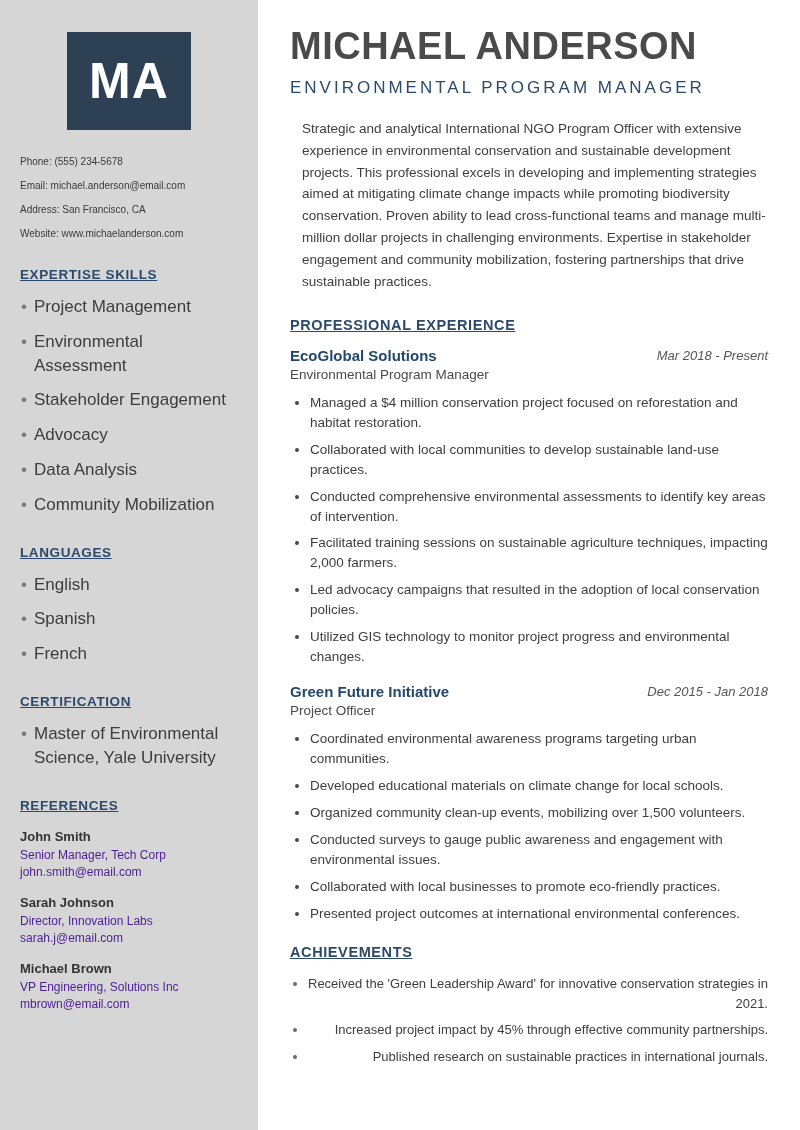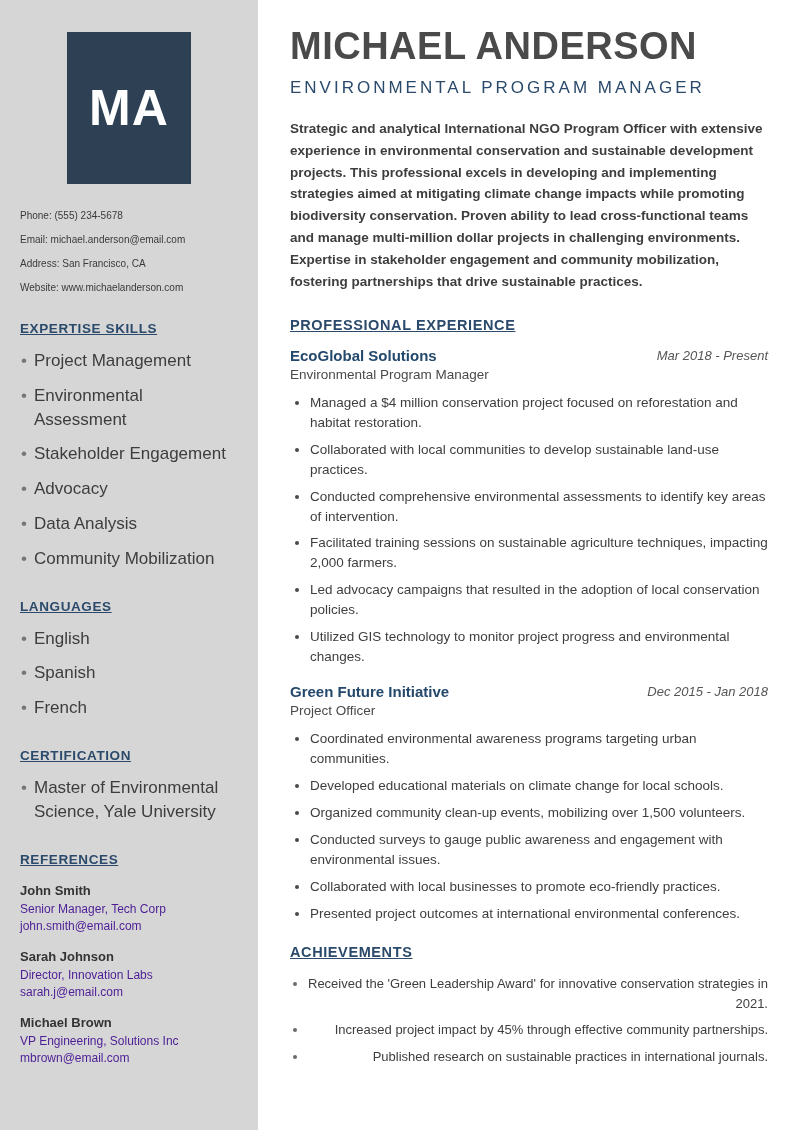--- a/index.html
+++ b/index.html
@@ -20,21 +20,21 @@
   }
   
   .sidebar {
     flex: 0 0 258px;
     width: 258px;
     background: #d6d6d6;
     padding: 30px 20px 20px 20px;
   }
   .monogram {
     width: 124px;
-    height: 152px;
+    height: 98px;
     background: #2d4054;
     margin: 2px auto 26px auto;
     display: flex;
     align-items: center;
     justify-content: center;
   }
   .monogram-text {
     color: #ffffff;
     font-size: 50px;
     font-weight: bold;
@@ -89,22 +89,21 @@
     font-size: 17px;
     font-weight: normal;
     color: #2b4a6b;
     letter-spacing: 3px;
     margin: 0 0 20px 0;
   }
   .summary {
     font-size: 13.5px;
     line-height: 1.62;
     color: #3e3e3e;
-    margin: 0 0 24px 0;
-    font-weight: bold;
+    margin: 0 0 24px 12px;
   }
   .main-heading {
     font-size: 14.5px;
     font-weight: bold;
     color: #2b4a6b;
     text-decoration: underline;
     letter-spacing: 0.6px;
     margin: 0 0 14px 0;
   }
   .job { margin-bottom: 6px; }

